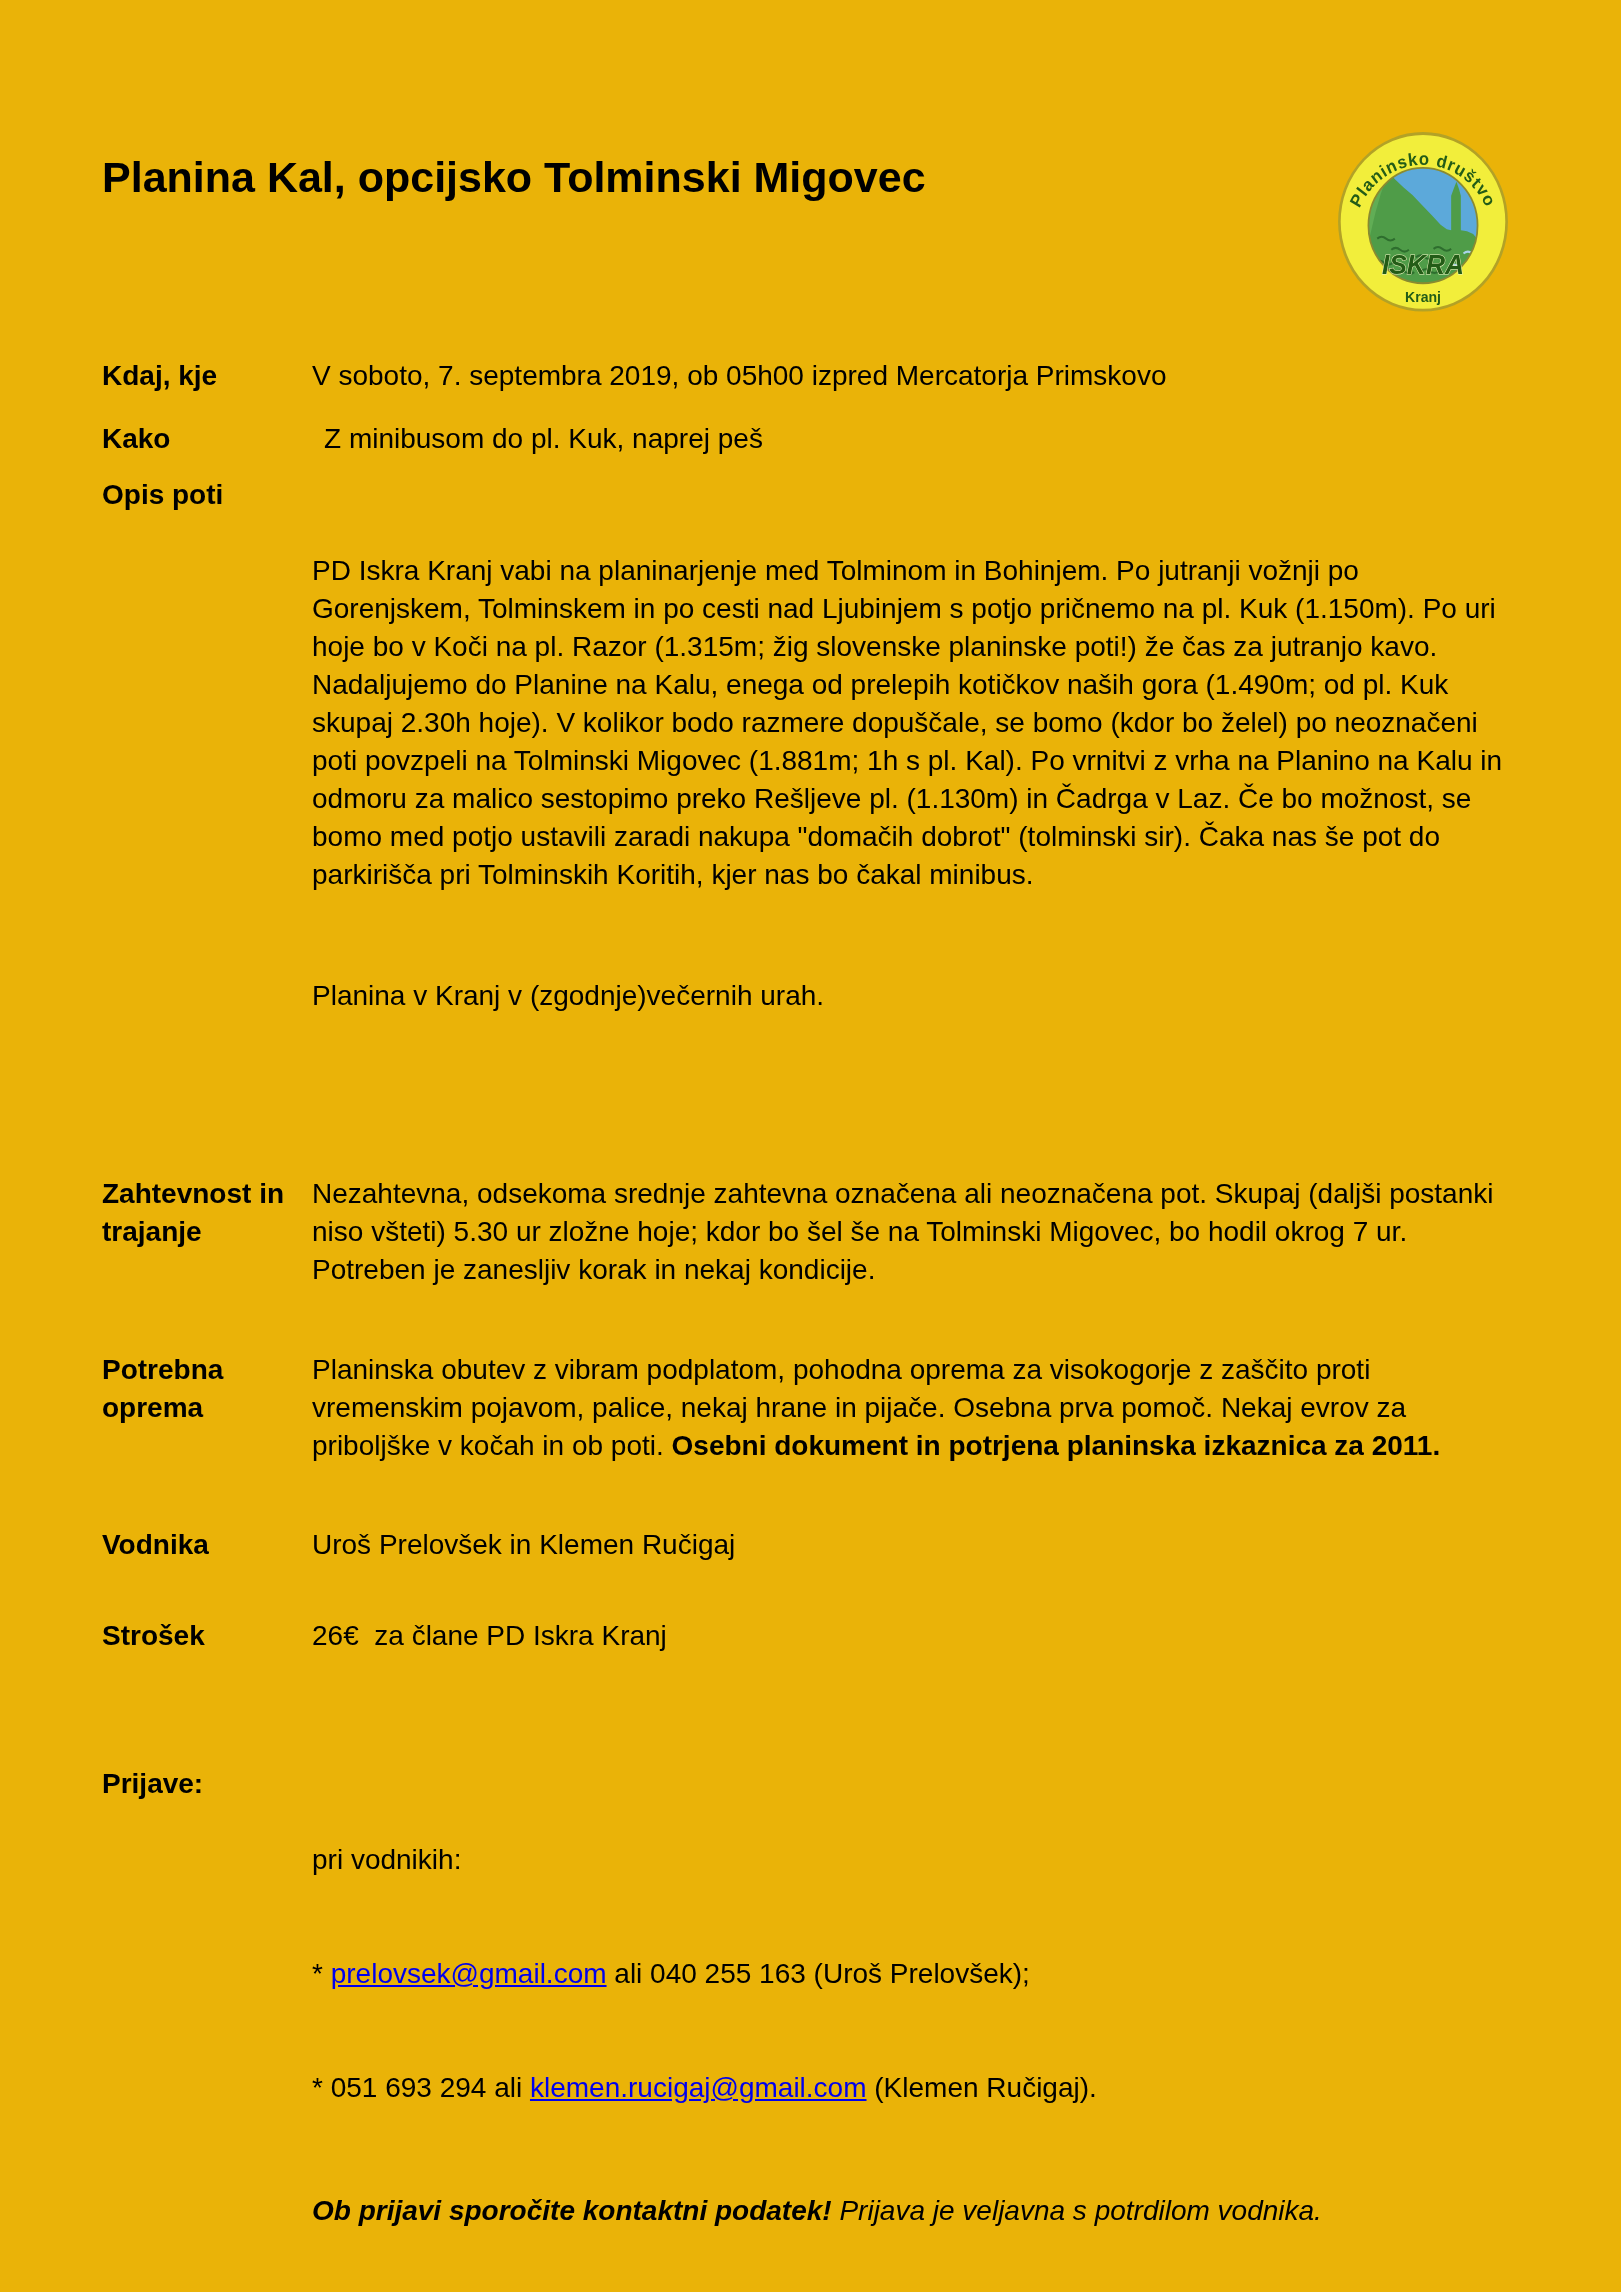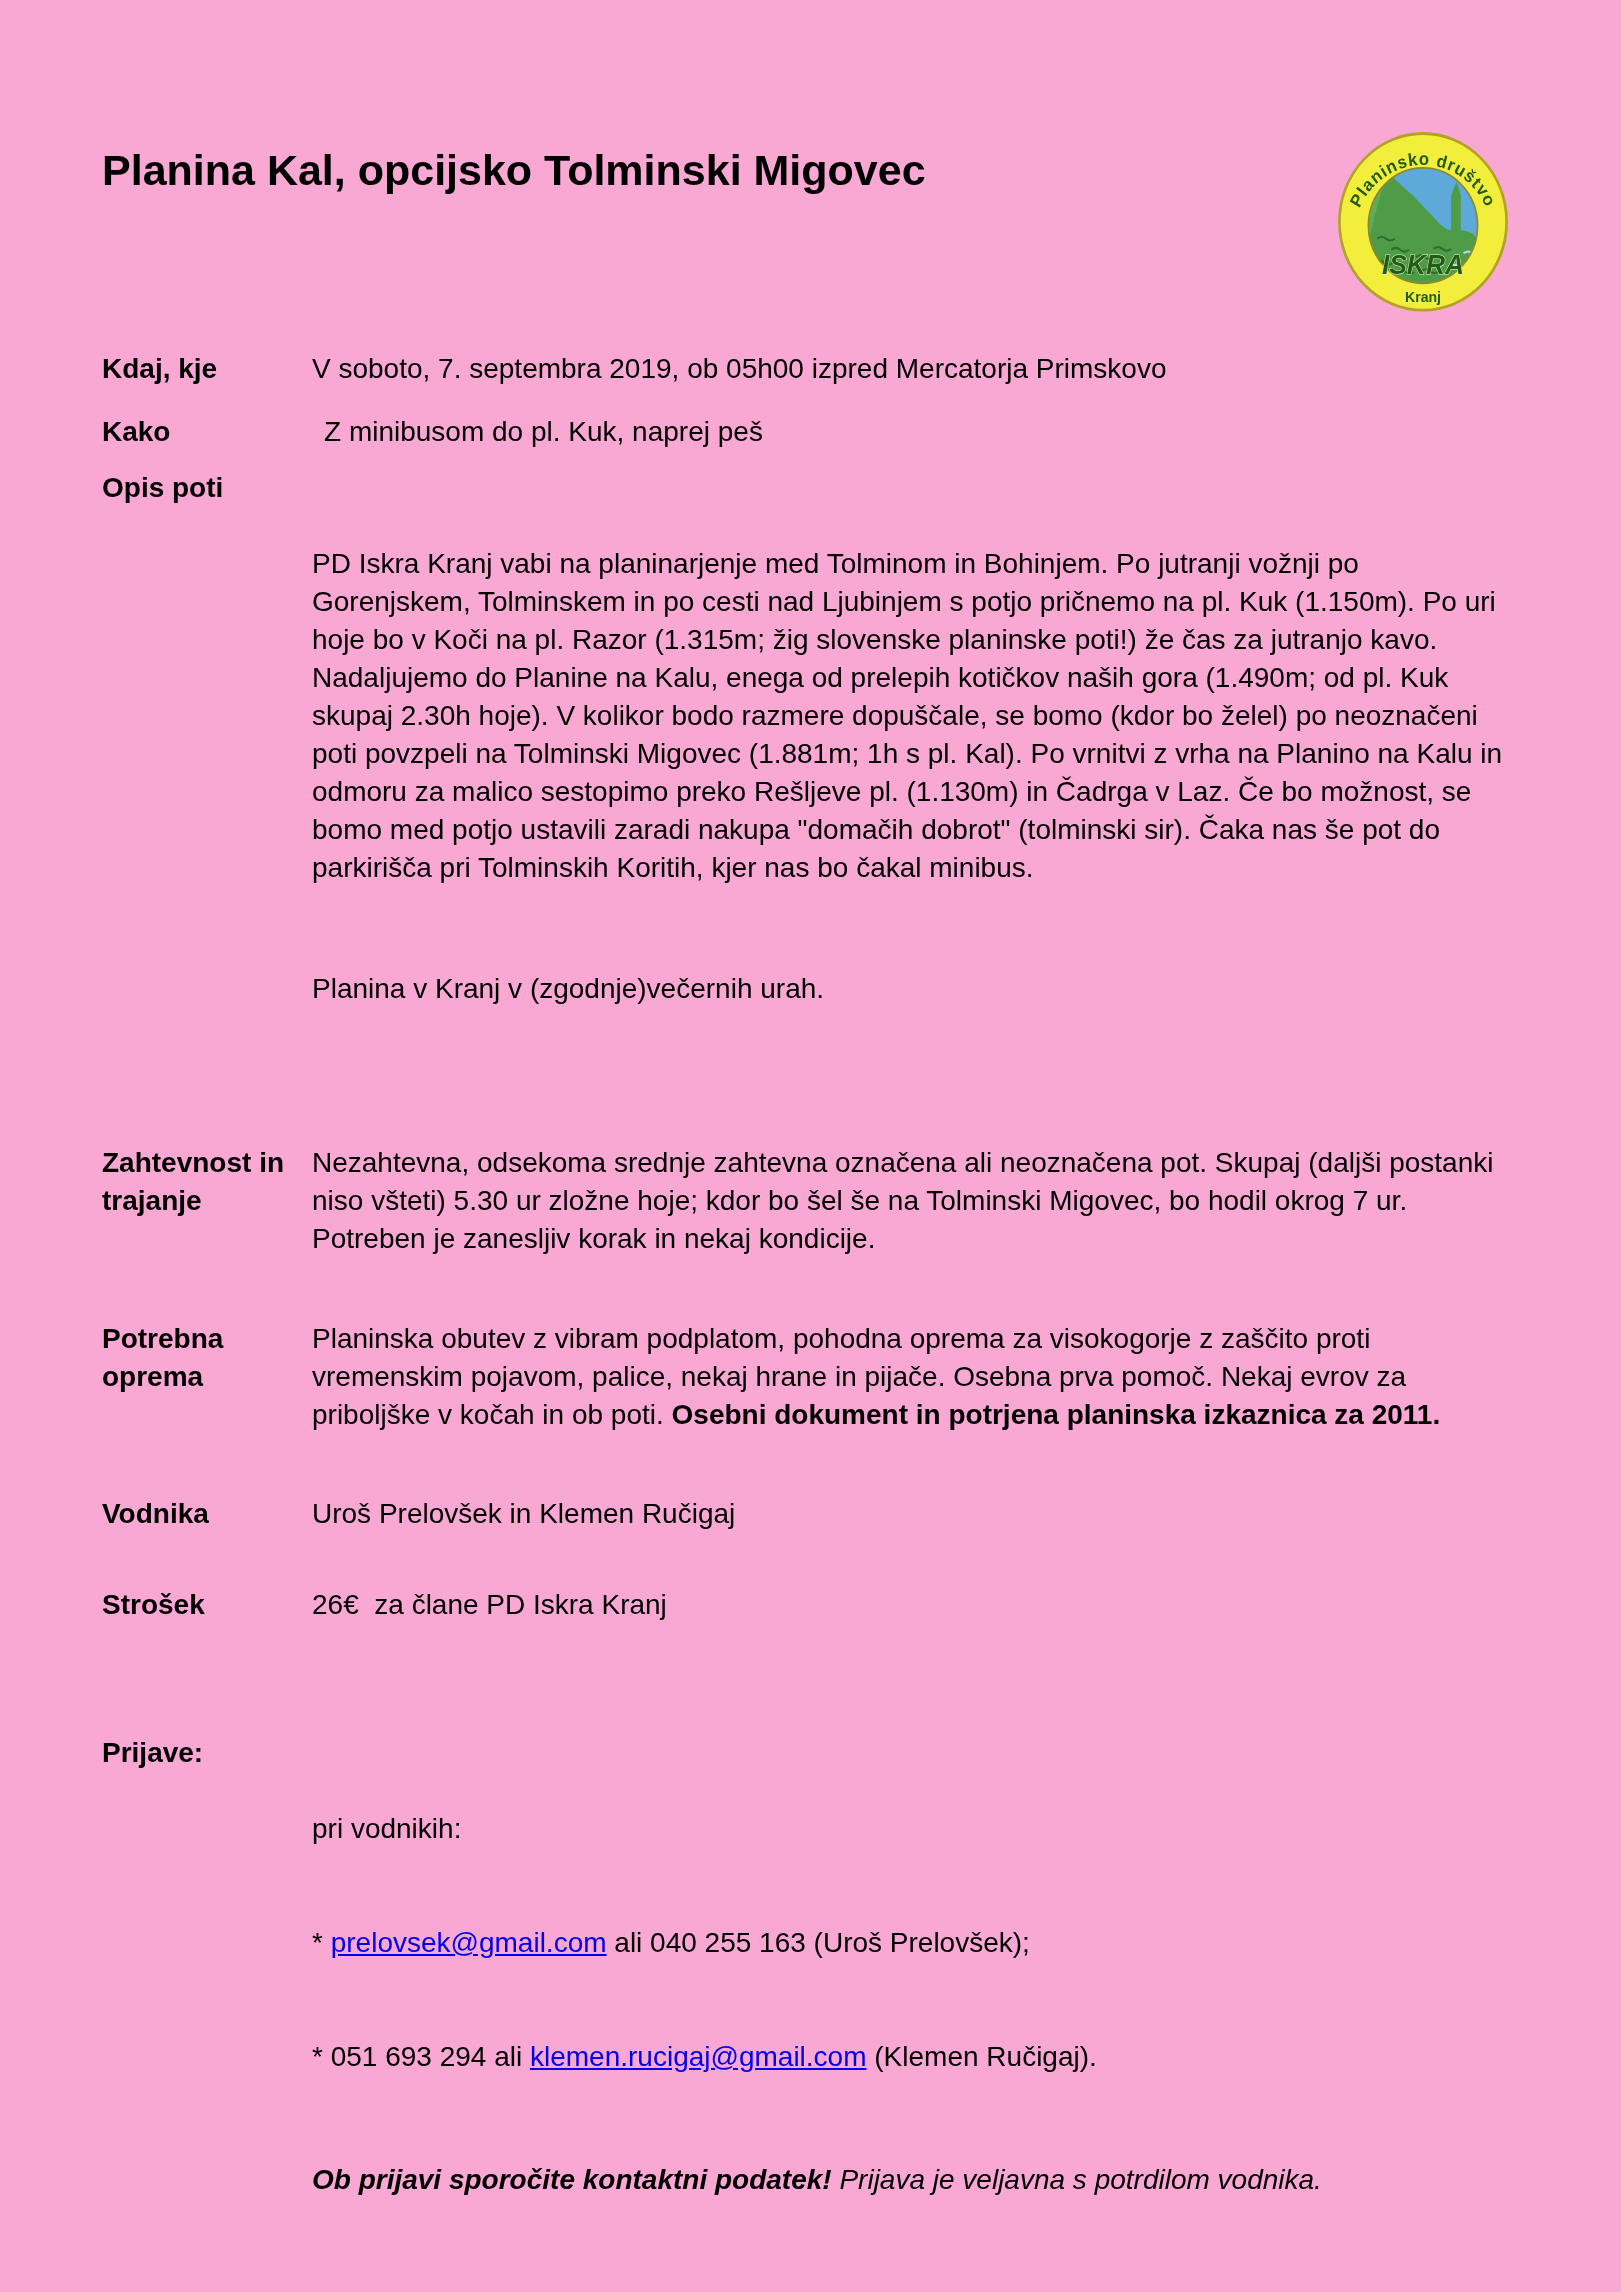--- a/index.html
+++ b/index.html
@@ -1,40 +1,40 @@
 <!DOCTYPE html>
 <html><head>
 <meta charset="utf-8">
 <style>
   * { box-sizing: border-box; }
   html, body { margin: 0; padding: 0; background: #ffffff; }
   .page {
     width: 1621px; height: 2293px;
-    background: #f9a8d4;
+    background: #eab308;
     position: relative;
     font-family: "Liberation Sans", "DejaVu Sans", sans-serif;
     color: #000000;
-    padding: 4px 102px;
+    padding: 11px 102px;
     overflow: hidden;
   }
   h1.title {
     margin: 0; padding-top: 141px;
     font-size: 43px; line-height: 51px; font-weight: bold;
   }
   .logo { position: absolute; left: 1335px; top: 127px; width: 176px; height: 186px; }
   .logo svg text { font-family: "Liberation Sans", "DejaVu Sans", sans-serif; }
   .row { display: flex; font-size: 28px; line-height: 38px; }
   .row .label { flex: 0 0 210px; font-weight: bold; padding-right: 11.8px; }
   .row .content { flex: 1; white-space: pre-wrap; }
   .content p { margin: 0; }
   .content p.para2 { margin-top: 6.9px; }
   .m-kdaj     { margin-top: 154px; }
   .m-kako     { margin-top: 24.5px; gap: 12px; }
   .m-opis     { margin-top: 18.6px; justify-content: flex-end; }
-  .m-zaht     { margin-top: 60px; }
+  .m-zaht     { margin-top: 84px; }
   .m-oprema   { margin-top: 62px; }
   .m-vodnika  { margin-top: 61px; }
   .m-strosek  { margin-top: 53px; }
   .m-prijave  { margin-top: 110px; }
   .b  { font-weight: bold; }
   .bi { font-weight: bold; font-style: italic; }
   .i  { font-style: italic; }
   .note { margin-top: 8.8px; }
   a.link { color: #0000ee; text-decoration: underline; cursor: pointer; }
 </style>

